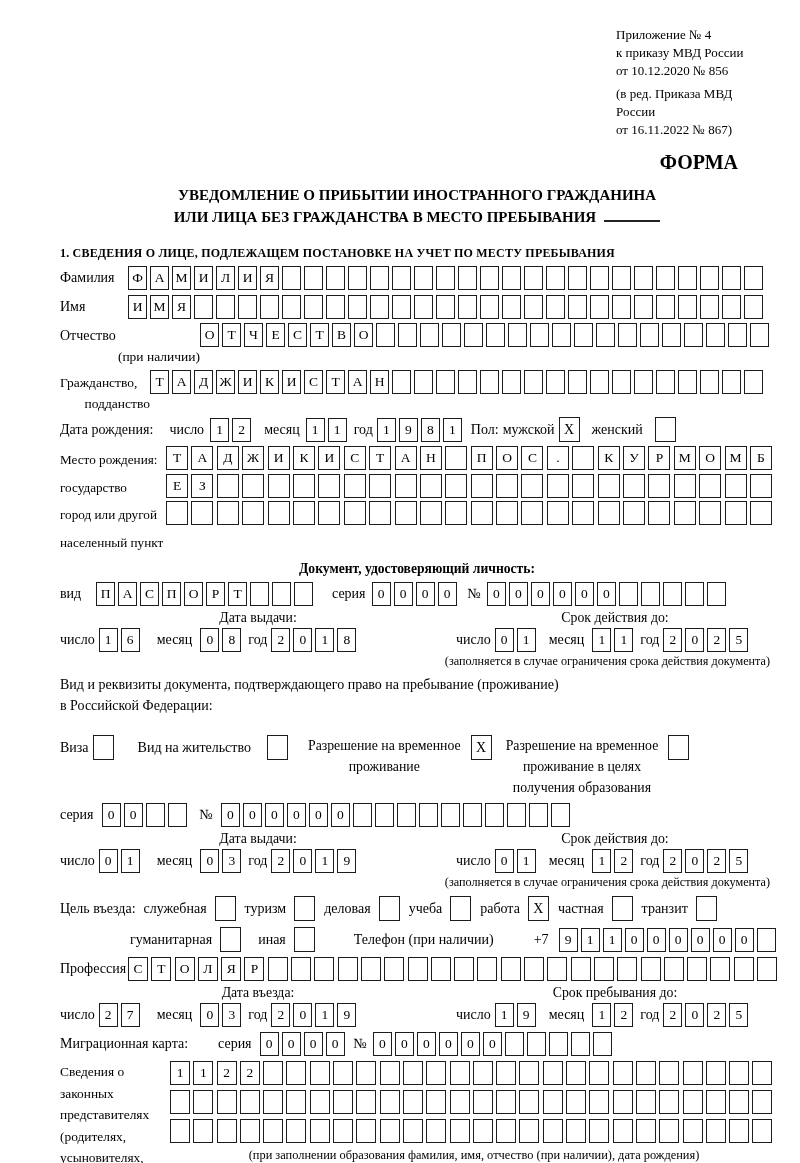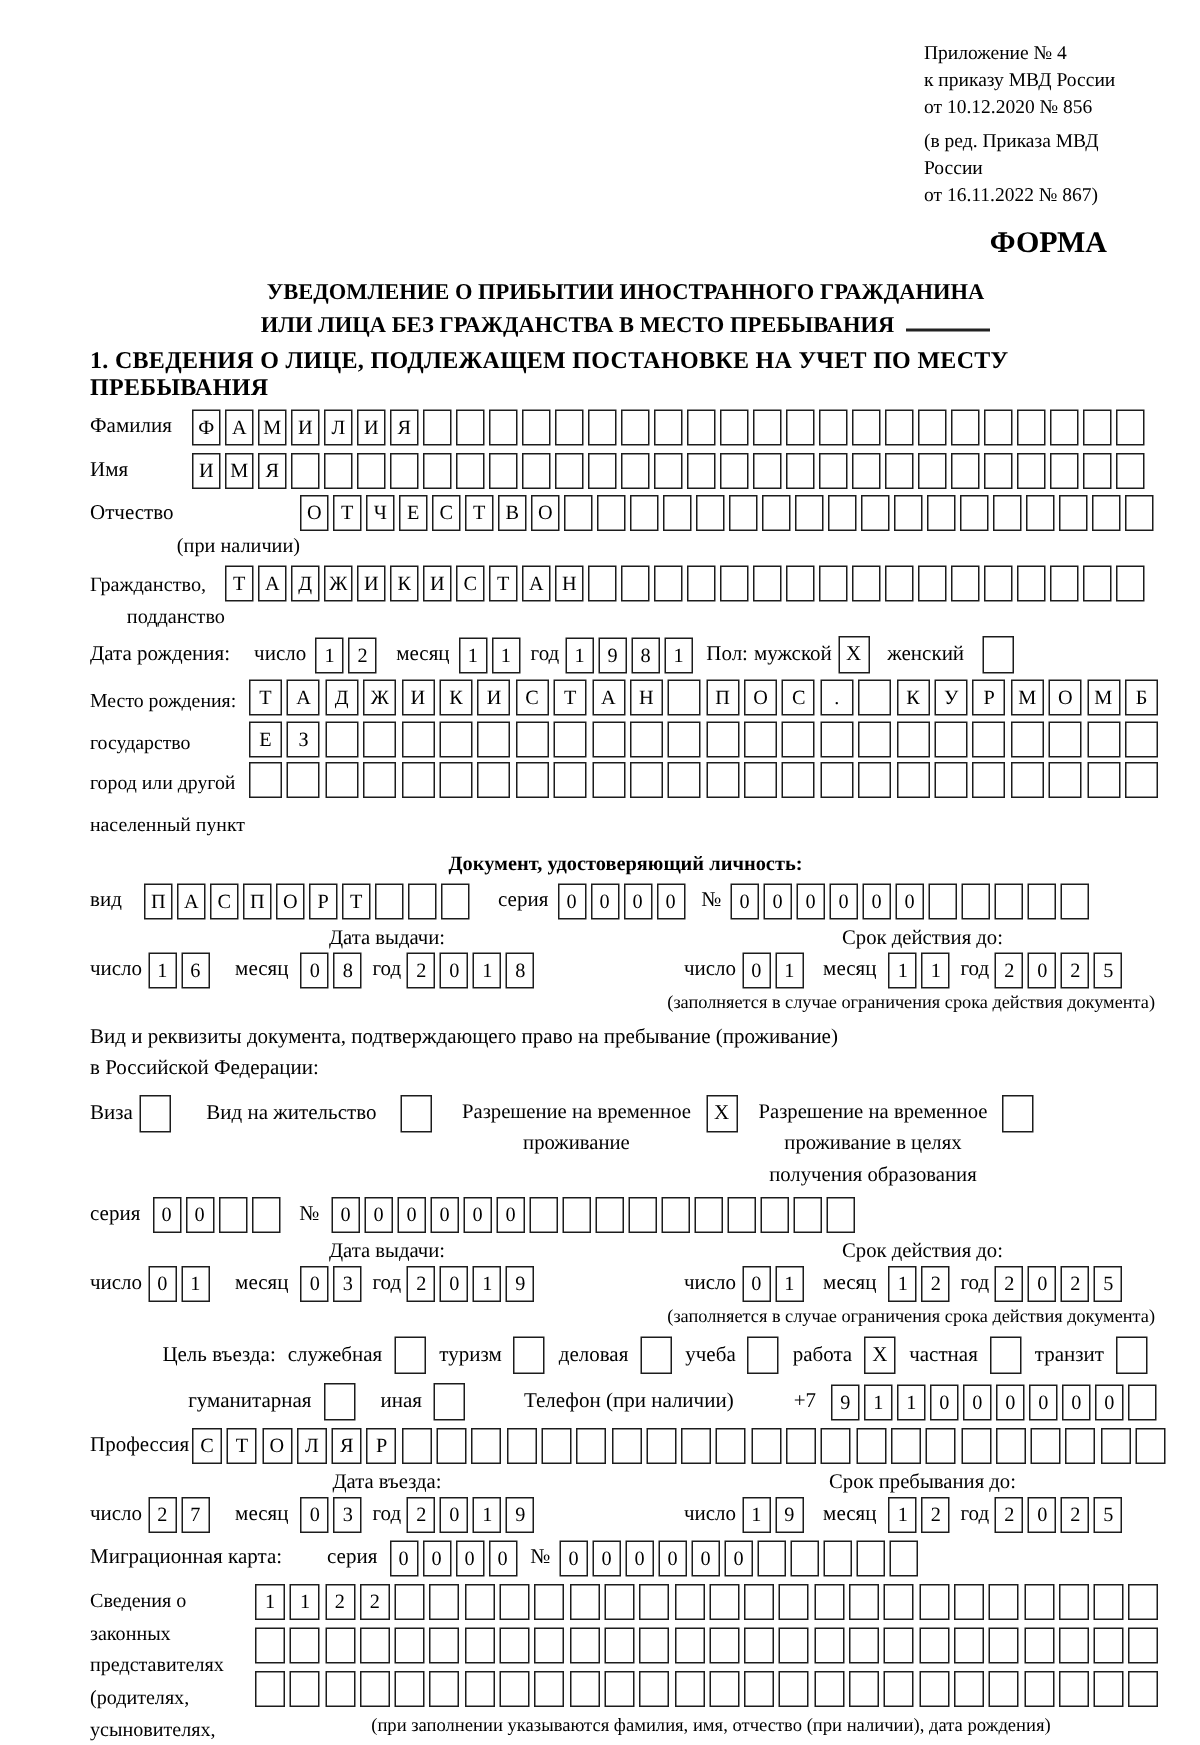--- a/index.html
+++ b/index.html
@@ -10,21 +10,21 @@
   }
   .page { padding:26px 26px 0 60px; height:1163px; }
 
   .annex { margin-left:556px; font-size:13px; line-height:18px; }
   .annex .gap { height:5px; }
   .forma { text-align:right; font-weight:bold; font-size:20px; margin:12px 36px 0 0; }
 
   .title { text-align:center; font-weight:bold; font-size:15px; line-height:22px; margin-top:10px; }
   .blank-line { display:inline-block; width:56px; border-bottom:2px solid #222; height:14px; margin-left:8px; }
 
-  .sec-head { font-weight:bold; font-size:16px; margin-top:4px; letter-spacing:0.2px; }
+  .sec-head { font-weight:bold; font-size:12px; margin-top:18px; letter-spacing:0.2px; }
 
   .irow { display:flex; align-items:center; margin-top:4px; min-height:25px; }
   .trow { display:flex; align-items:flex-start; margin-top:4px; }
   .lab { flex:none;font-family:Liberation Serif, serif; }
   .lbl-top { flex:none; line-height:25px; }
   .sub { line-height:18px; font-size:13.5px;text-align:right; }
 
   .w68 { width:68px; } .w140 { width:140px; } .w90 { width:90px; }
   .ml4{margin-left:4px;} .ml6{margin-left:6px;} .ml8{margin-left:8px;}
   .ml10{margin-left:10px;} .ml12{margin-left:12px;} .ml14{margin-left:14px;}
@@ -53,25 +53,25 @@
   .dh-left { width:396px; text-align:center; }
   .dh-right { flex:1; text-align:center; }
   .dates-vals { display:flex; margin-top:2px; align-items:center; }
   .dv-left { width:396px; display:flex; align-items:center; }
   .dv-right { display:flex; align-items:center; }
   .dates-note { text-align:right; font-size:12.2px; margin-top:2px; padding-right:4px; line-height:15px; }
 
   .intro { margin-top:5px; line-height:21px; }
 
   .permit { display:flex; align-items:flex-start; margin-top:7px; }
-  .p-item { display:flex; align-items:flex-start; }
+  .p-item { display:flex; align-items:flex-start;margin-top:12px; }
   .p-item .lab { line-height:25px; }
   .p-multi { text-align:center; font-size:13.8px; line-height:21px; }
 
-  .pur { display:flex; align-items:center; margin-top:6px; min-height:25px;justify-content:flex-end; }
+  .pur { display:flex; align-items:center; margin-top:6px; min-height:25px; }
   .pur .lab { margin-right:4px; }
   .pur .checkbox { margin-right:9px; }
 
   .rep { display:flex; margin-top:5px; }
   .rep-labels { width:110px; flex:none; font-size:13.4px; line-height:21.5px; }
   .rep-cells .cells { margin-bottom:5px; display:flex; }
   .rep-note { font-size:12.4px; margin:1px 0 0 110px; width:608px; text-align:center; }
 </style>
 </head>
 <body>
@@ -776,17 +776,17 @@
           <span class="cell"></span>
           <span class="cell"></span>
           <span class="cell"></span>
           <span class="cell"></span>
           <span class="cell"></span>
           <span class="cell"></span>
           <span class="cell"></span>
           <span class="cell"></span>
           <span class="cell"></span>
         </div>
-      <div class="rep-note" style="margin-left:0;width:608px;">(при заполнении указываются фамилия, имя, отчество (при наличии), дата рождения)</div>
+      <div class="rep-note" style="margin-left:0;width:608px;">(при заполнении образования фамилия, имя, отчество (при наличии), дата рождения)</div>
     </div>
   </div>
 
 </div>
 
 </body></html>

